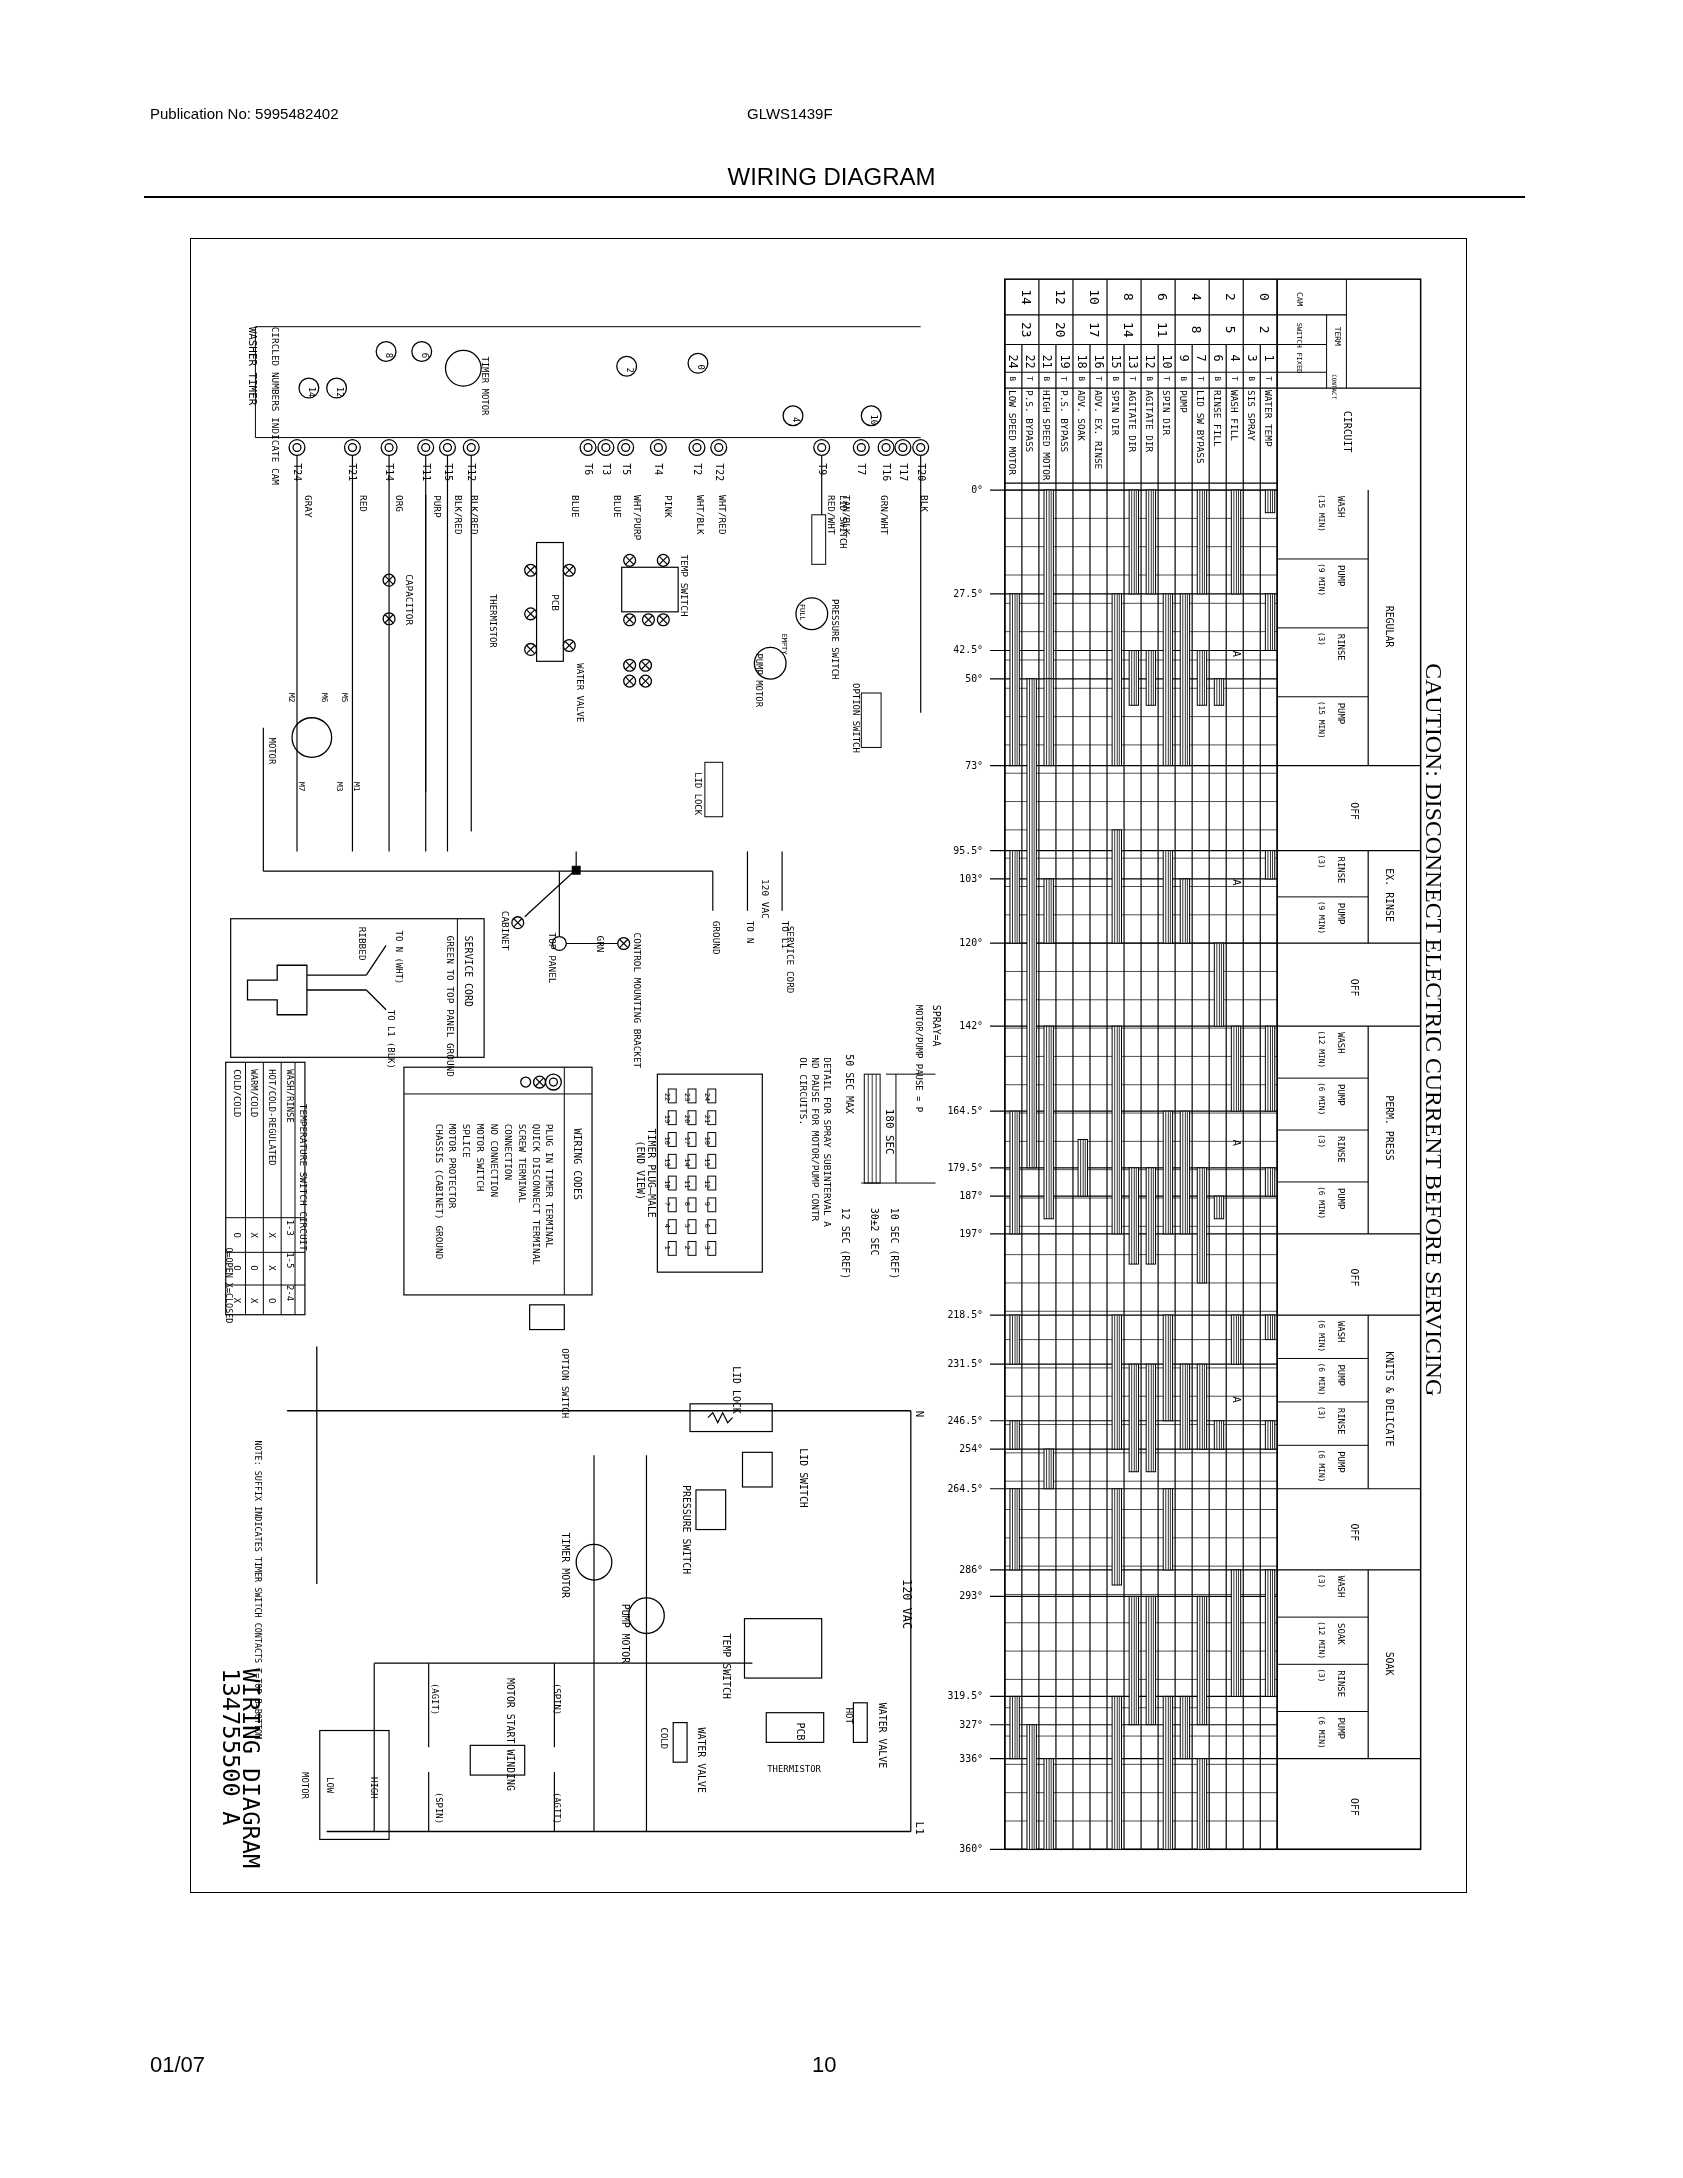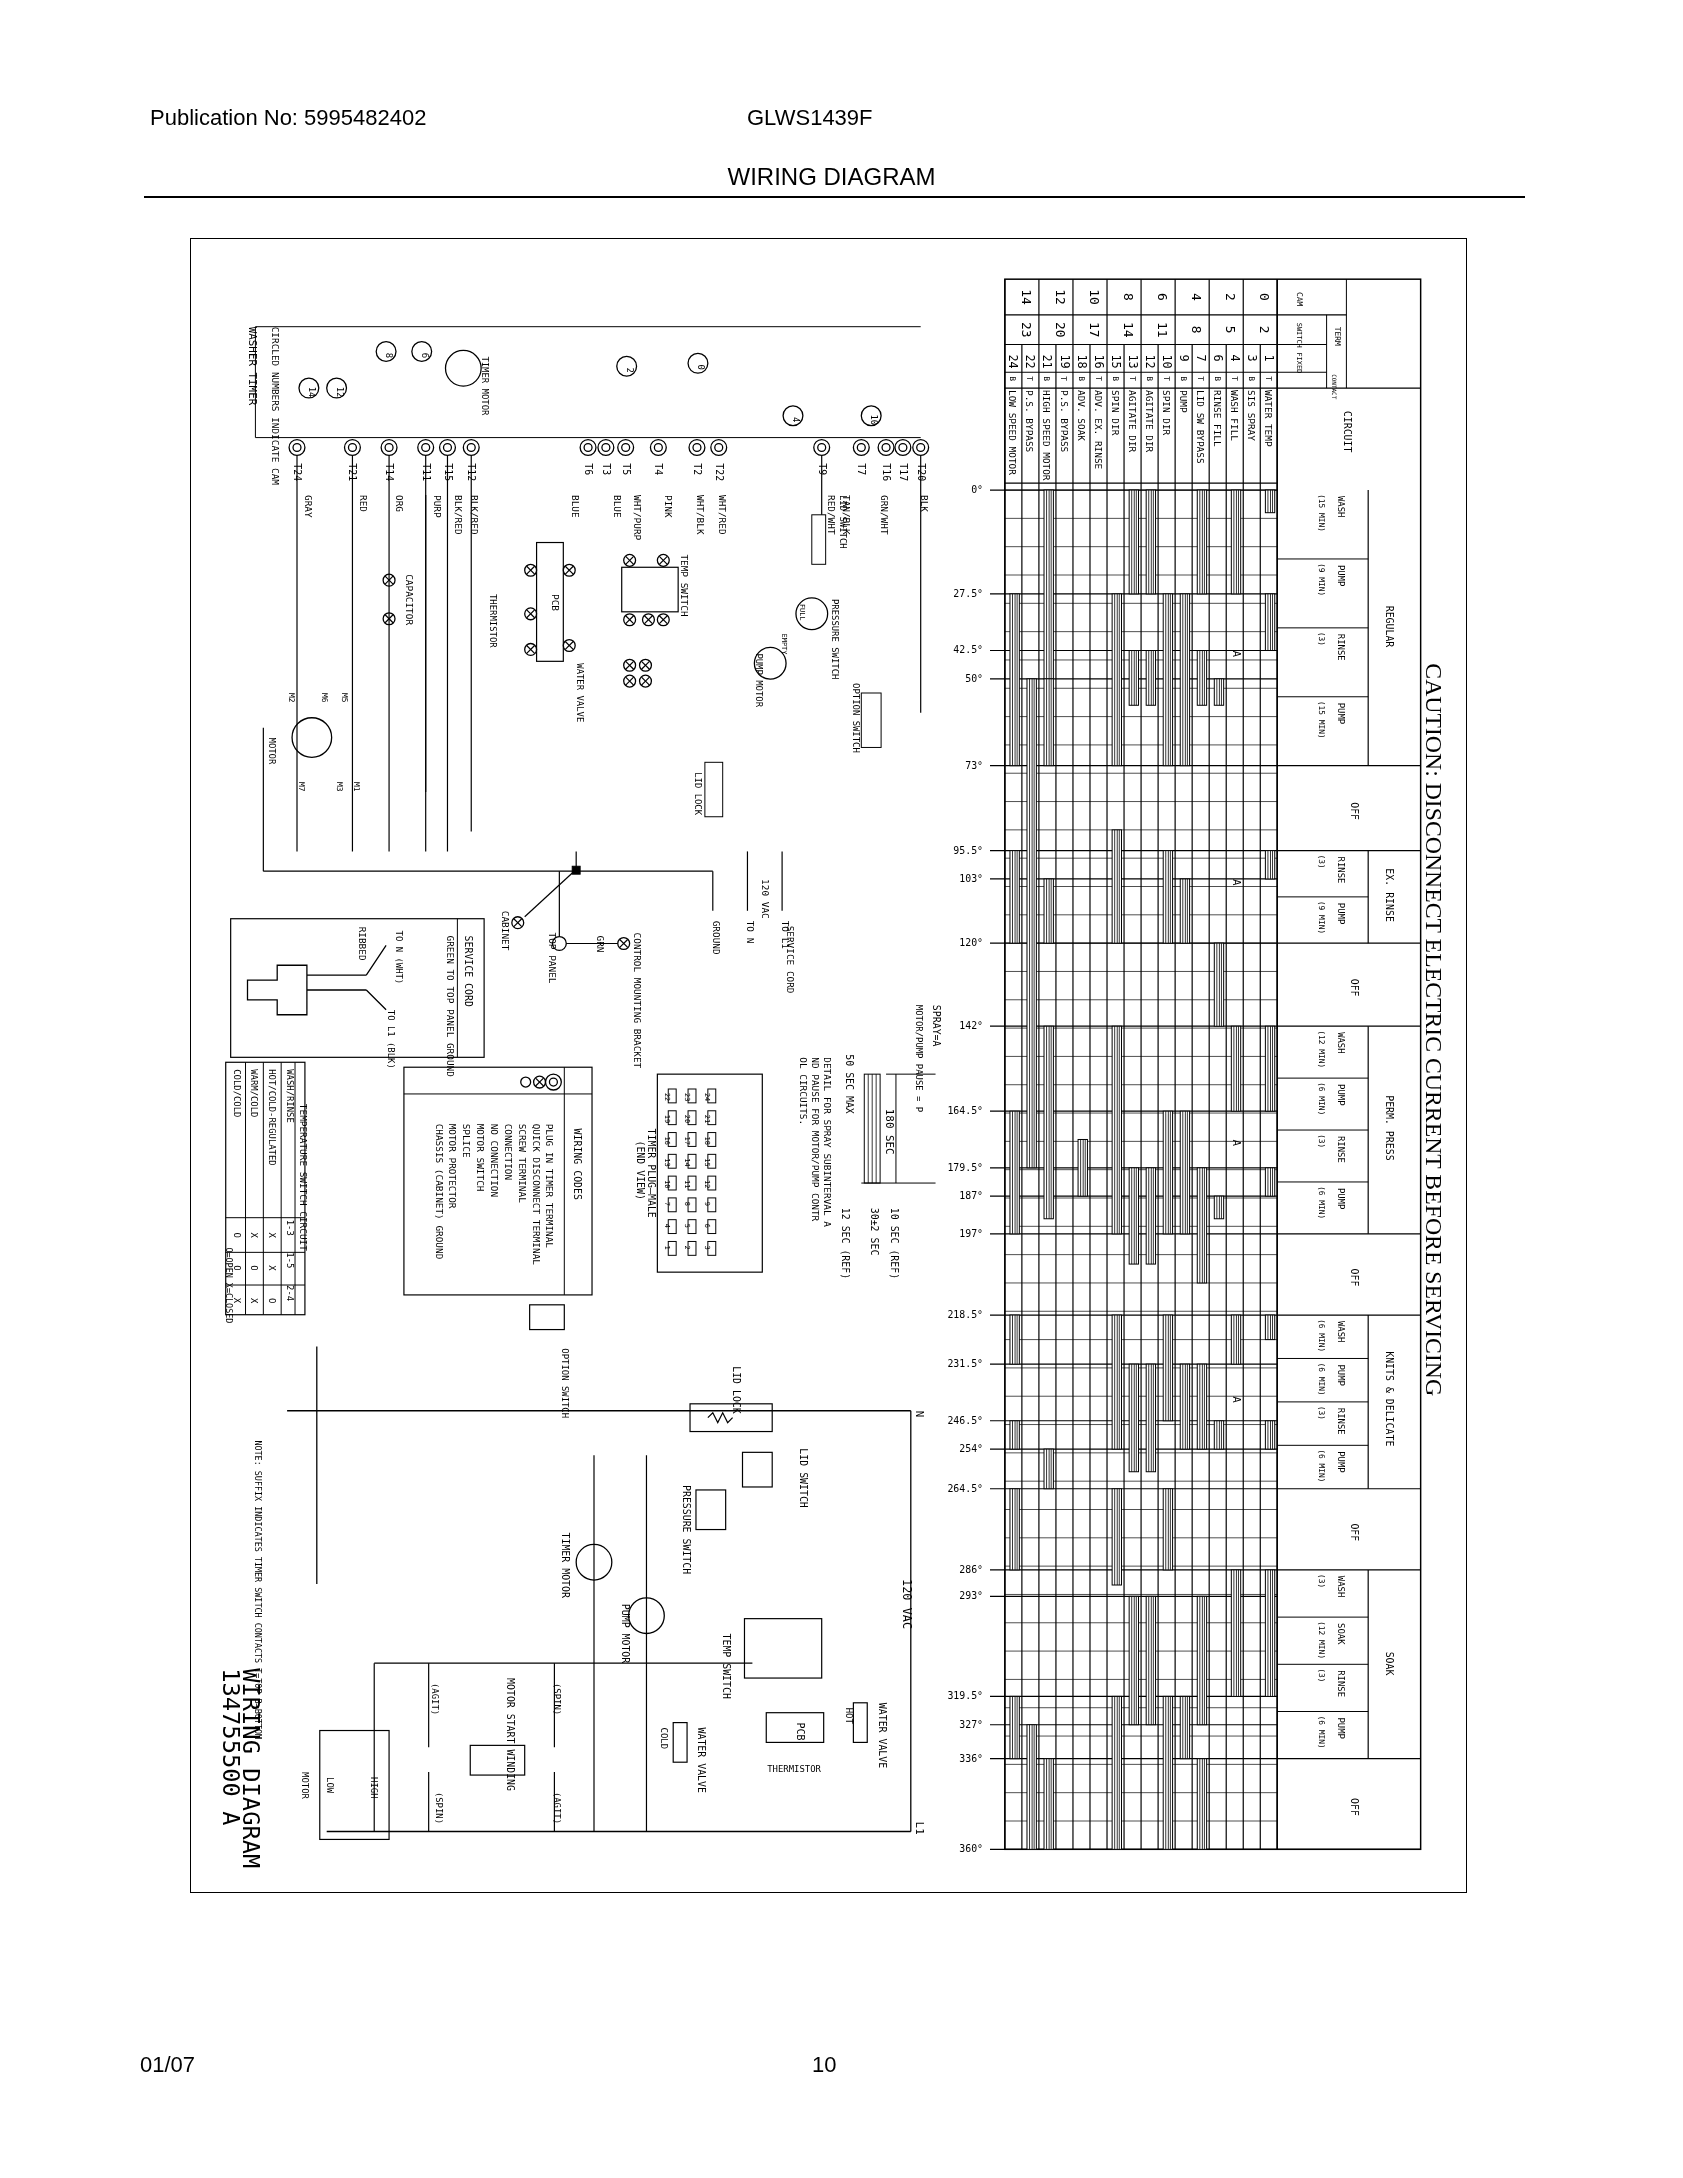--- a/index.html
+++ b/index.html
@@ -1,24 +1,24 @@
 <!DOCTYPE html>
 <html><head>
 <meta charset="utf-8">
 <style>
   html,body{margin:0;padding:0;background:#fff;}
   body{width:1683px;height:2178px;position:relative;font-family:"Liberation Sans",sans-serif;color:#000;overflow:hidden;}
-  .hdr{position:absolute;font-size:22px;}
+  .hdr{position:absolute;font-size:15px;}
   .pub{left:150px;top:105px;}
   .model{left:747px;top:105px;}
   .title{left:0;width:1663px;top:163px;text-align:center;font-size:24px;}
   .rule{position:absolute;left:144px;top:196px;width:1381px;height:2px;background:#000;}
   .frame{position:absolute;left:190px;top:238px;width:1277px;height:1655px;border:1.5px solid #000;box-sizing:border-box;}
   .footer{position:absolute;top:2052px;font-size:22px;}
-  .date{left:140px;}
+  .date{left:150px;}
   .page{left:812px;}
   svg text{font-family:"DejaVu Sans Mono",monospace;}
   .caution{font-family:"Liberation Serif",serif;}
 </style>
 </head>
 <body>
 
 <div class="hdr pub">Publication No: 5995482402</div>
 <div class="hdr model">GLWS1439F</div>
 <div class="hdr title">WIRING DIAGRAM</div>

